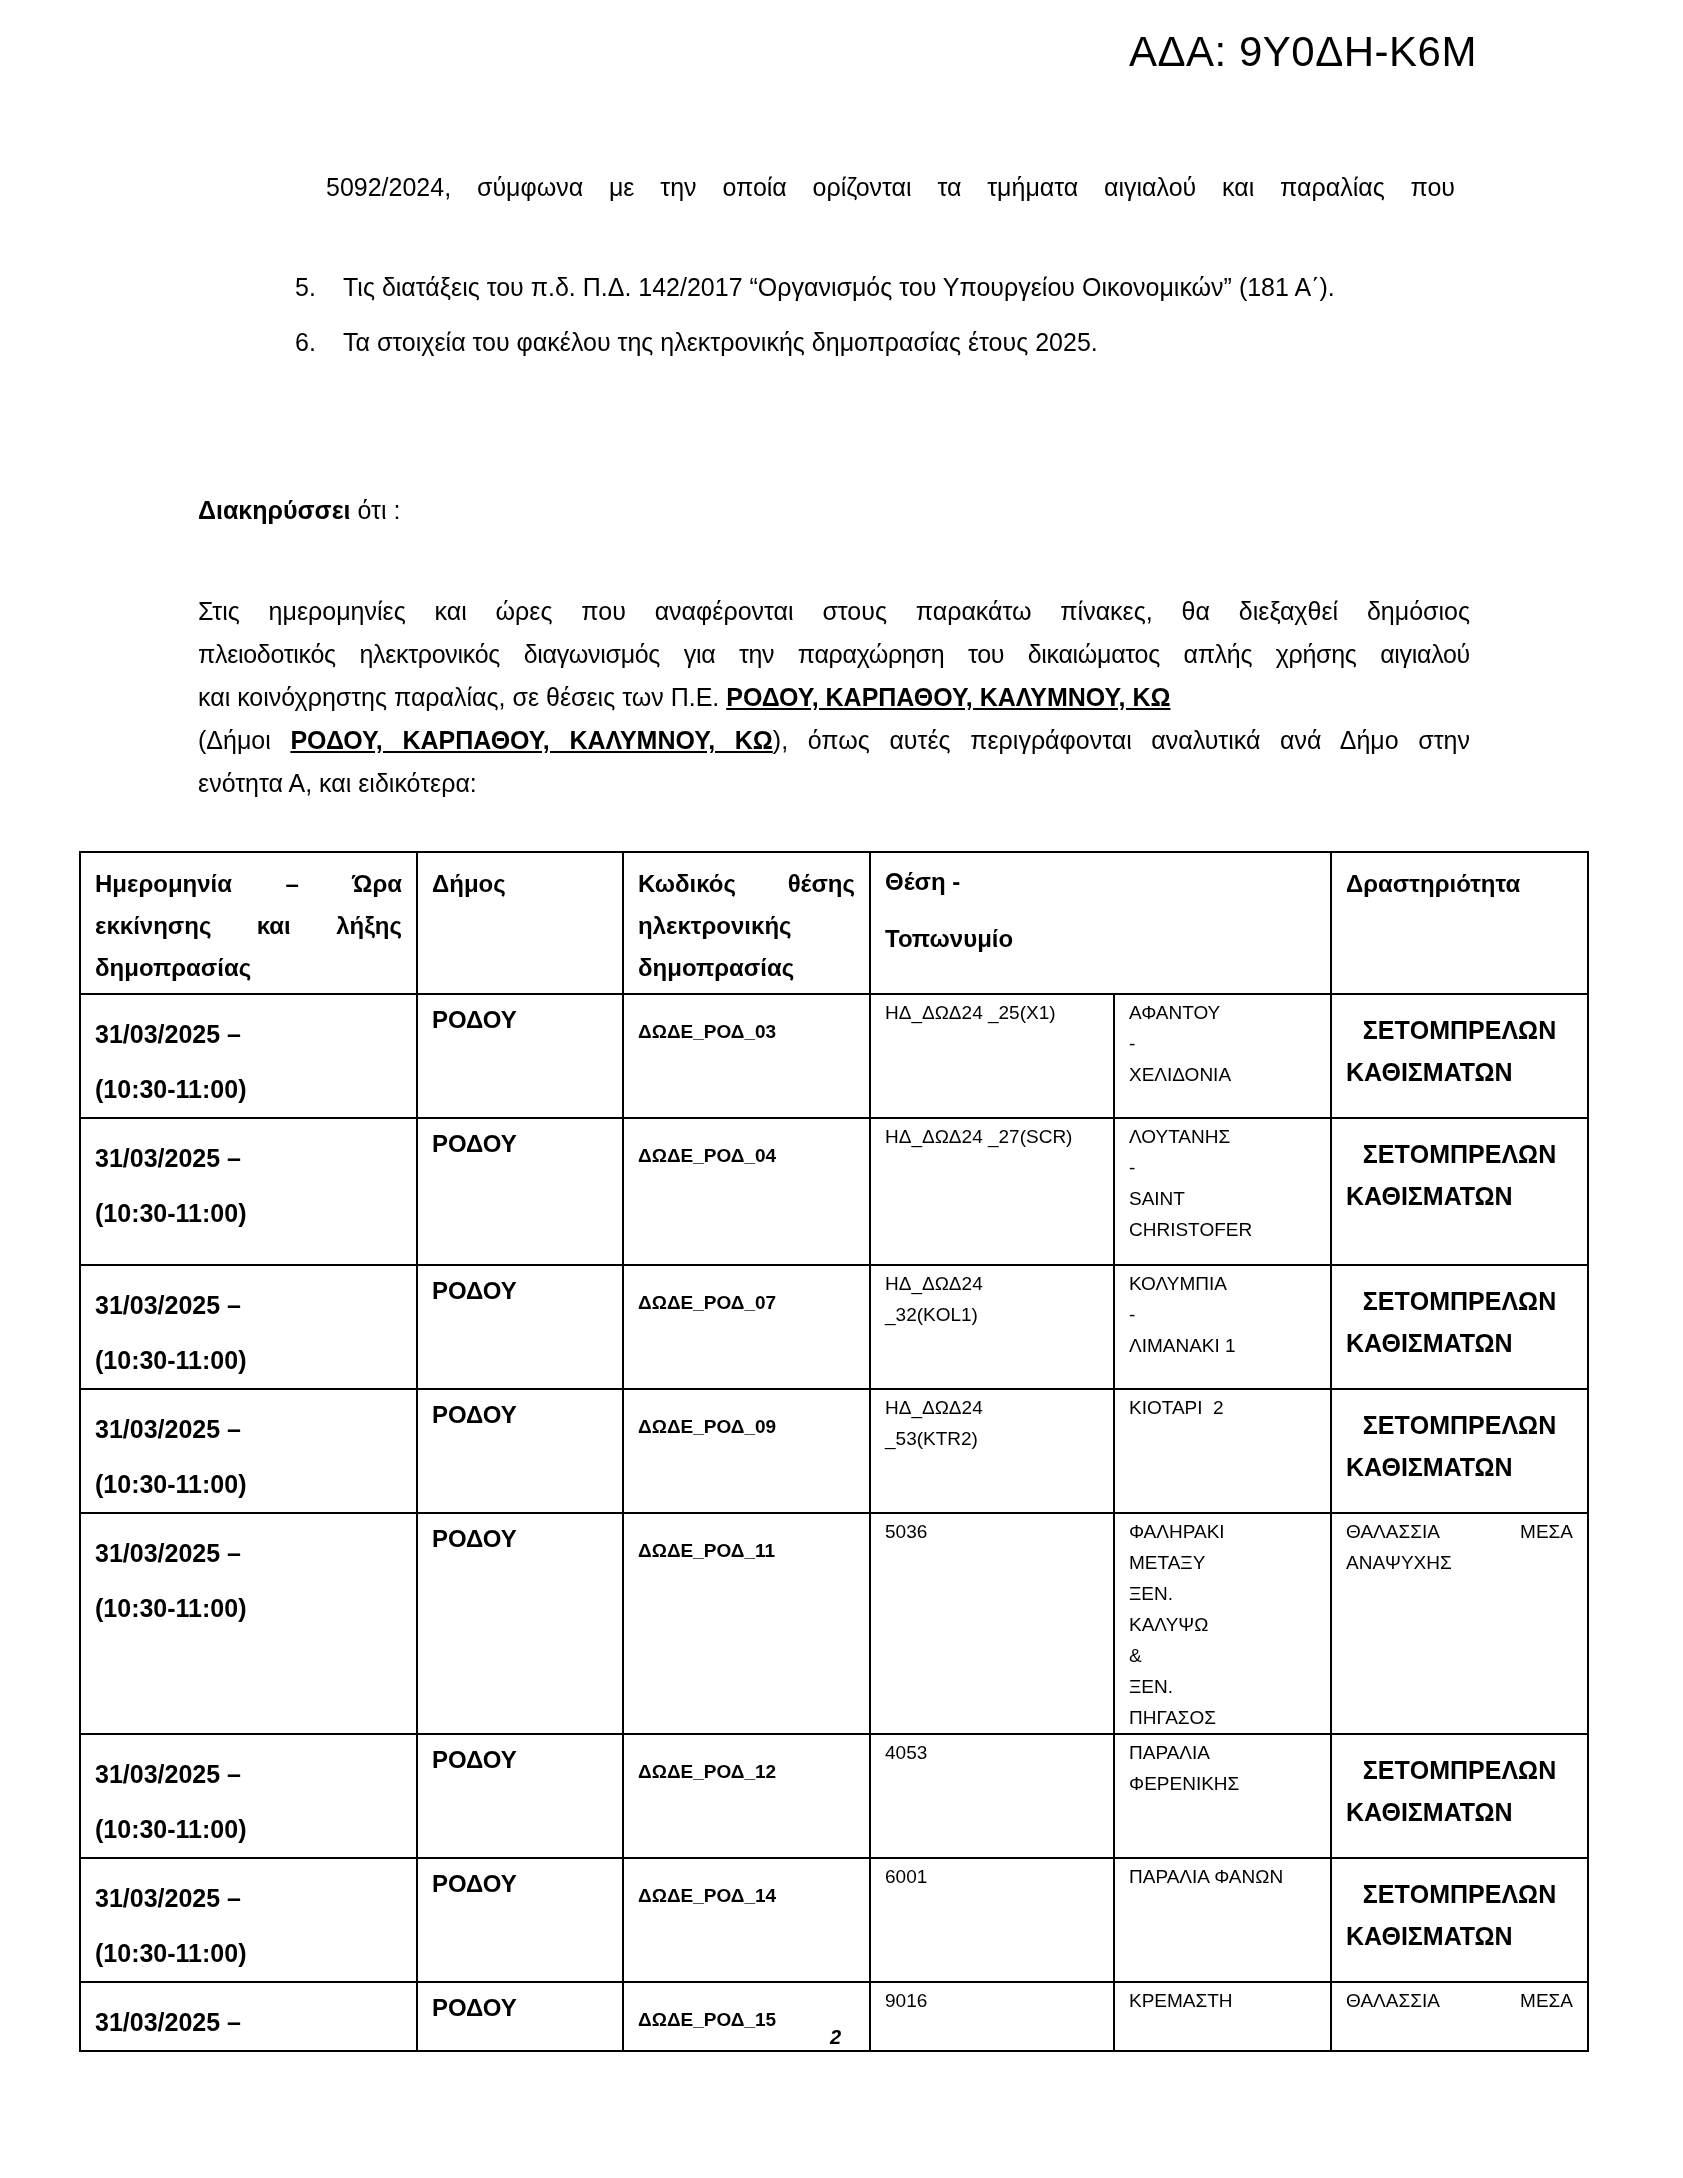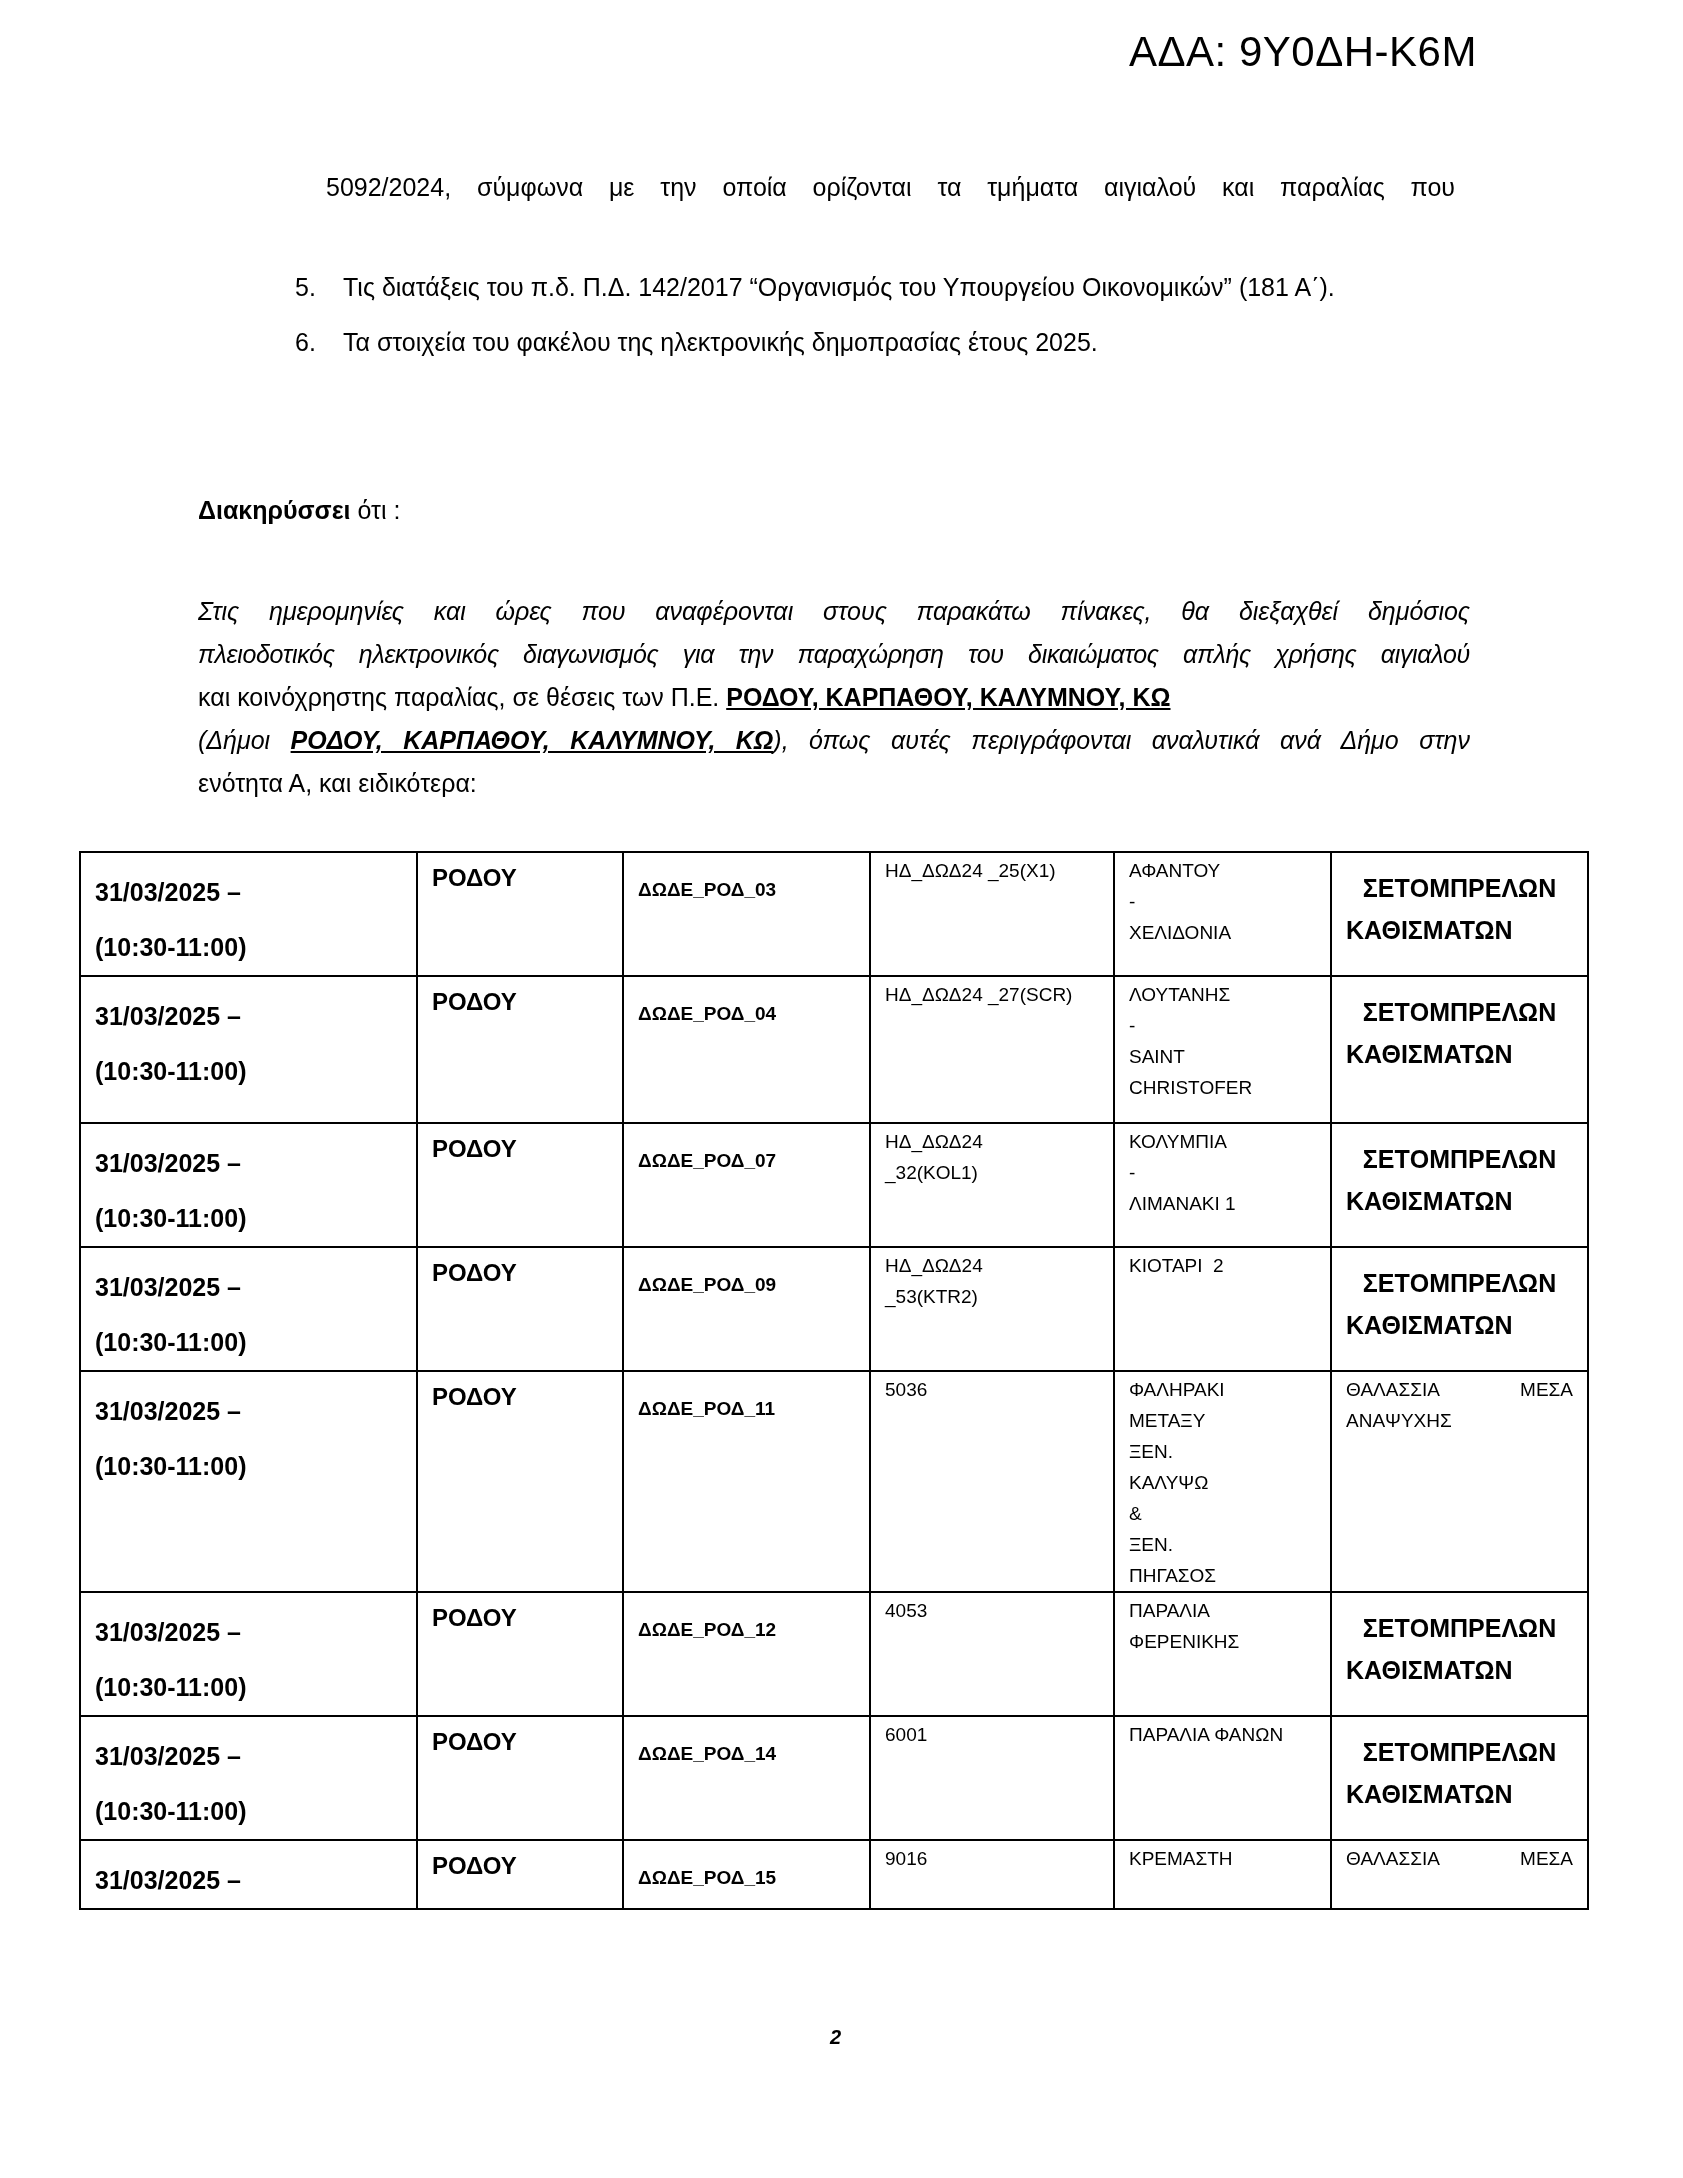--- a/index.html
+++ b/index.html
@@ -11,21 +11,21 @@
   .cont span { display:block; }
   .li { position:absolute; font-size:25px; line-height:36px; font-family:"Liberation Sans", sans-serif; }
   .li .num { position:absolute; left:0; }
   .li .txt { position:absolute; left:48px; white-space:nowrap; }
   .li5 { left:295px; top:269px; }
   .li6 { left:295px; top:324px; }
   .decl { position:absolute; left:198px; top:492px; font-size:25px; line-height:36px; }
   .decl b { font-weight:bold; }
   .para { left:198px; top:590px; width:1272px; font-size:25px; line-height:43px; }
   .para .line { display:block; white-space:nowrap; }
-  .para .jl { text-align:justify; text-align-last:justify; white-space:normal;font-style:italic; }
+  .para .jl { text-align:justify; text-align-last:justify; white-space:normal; }
   .ul { font-weight:bold; text-decoration:underline; }
   table.t { position:absolute; left:79px; top:851px; width:1507px; border-collapse:collapse; table-layout:fixed; font-family:"Liberation Sans", sans-serif; }
   table.t td, table.t th { border:2.5px solid #000; vertical-align:top; padding:0; font-weight:bold; }
   .hcell { font-size:24px; line-height:42px; padding:10px 14px 0 14px !important; text-align:left; }
   .hjust { text-align:justify; text-align-last:left; }
   .c-date { font-size:25px; line-height:55px; padding:12px 14px 0 14px !important; }
   .c-dimos { font-size:24px; line-height:30px; padding:10px 14px 0 14px !important; }
   .c-code { font-size:19px; line-height:30px; padding:22px 14px 0 14px !important; }
   .c-small { font-size:19px; line-height:31px; padding:2px 14px 0 14px !important; font-weight:normal !important; }
   .c-place { font-size:19px; line-height:31px; padding:2px 14px 0 14px !important; font-weight:normal !important; }
@@ -67,20 +67,30 @@
 <table class="t">
   <colgroup>
     <col style="width:337px">
       <col style="width:206px">
       <col style="width:247px">
       <col style="width:244px">
       <col style="width:217px">
       <col style="width:257px">
   </colgroup>
   <tbody>
+      <tr style="height:142px">
+    <th class="hcell hjust">Ημερομηνία – Ώρα εκκίνησης και λήξης δημοπρασίας</th>
+    <th class="hcell">Δήμος</th>
+    <th class="hcell hjust">Κωδικός θέσης ηλεκτρονικής δημοπρασίας</th>
+    <th class="hcell" colspan="2" style="line-height:57px;padding-top:0 !important;">
+      <div>Θέση -</div>
+      <div>Τοπωνυμίο</div>
+    </th>
+    <th class="hcell">Δραστηριότητα</th>
+  </tr>
 
   <tr style="height:116px">
     <td class="c-date">
           <div>31/03/2025 –</div>
           <div>(10:30-11:00)</div>
         </td>
     <td class="c-dimos">ΡΟΔΟΥ</td>
     <td class="c-code">ΔΩΔΕ_ΡΟΔ_03</td>
     <td class="c-small">ΗΔ_ΔΩΔ24 _25(X1)</td>
     <td class="c-place">

